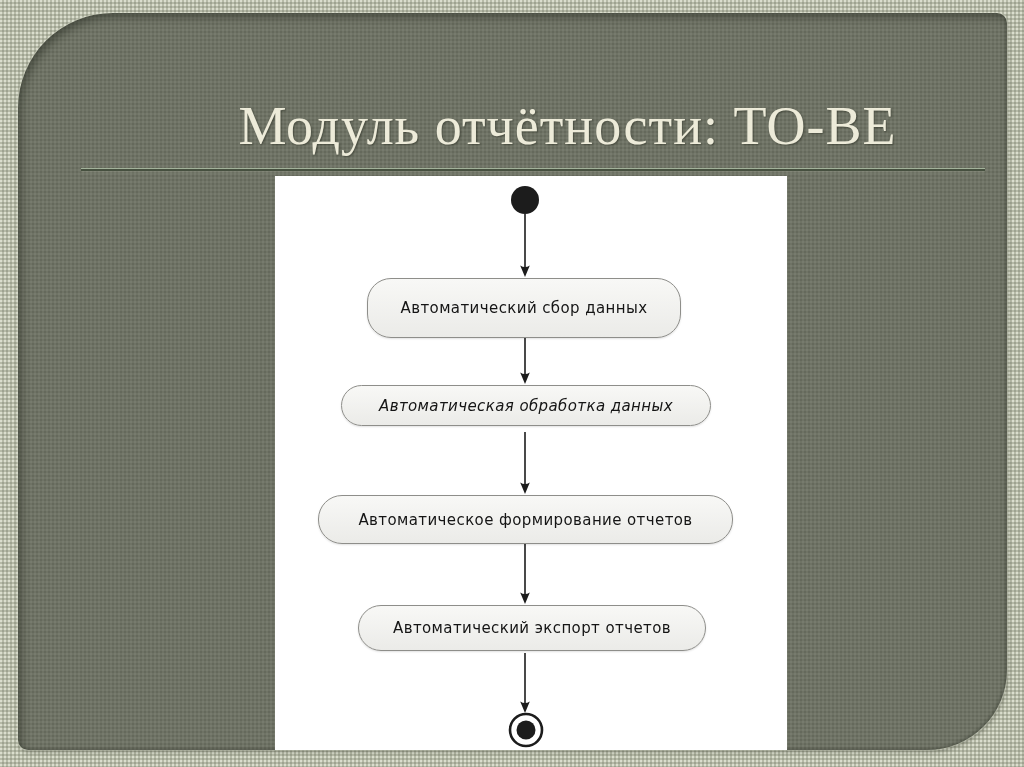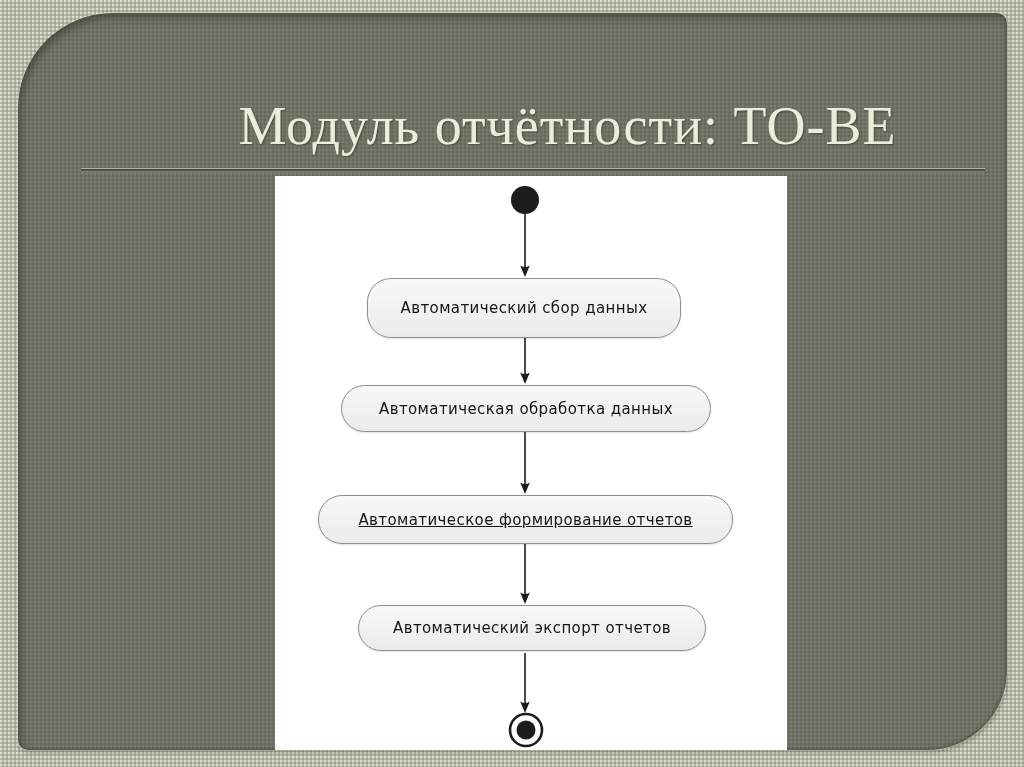--- a/index.html
+++ b/index.html
@@ -60,22 +60,22 @@
     border-radius:24px;
     background:linear-gradient(#f8f8f6,#ebebe8);
     color:#151515;
     font-family:"DejaVu Sans",sans-serif;
     font-size:15px;letter-spacing:0.4px;
     display:flex;align-items:center;justify-content:center;
     text-align:center;white-space:nowrap;
     box-shadow:0 1px 2px rgba(0,0,0,0.12);
   }
   .step1{left:92px;top:102px;width:314px;height:60px;}
-  .step2{left:66px;top:209px;width:370px;height:47px;}
-  .step3{left:43px;top:319px;width:415px;height:49px;text-decoration:underline;}
+  .step2{left:66px;top:209px;width:370px;height:41px;font-style:italic;}
+  .step3{left:43px;top:319px;width:415px;height:49px;}
   .step4{left:83px;top:429px;width:348px;height:46px;}
 </style>
 </head>
 <body>
 
 <div class="slide">
   <div class="panel">
     <div class="slide-title">Модуль отчётности: TO-BE</div>
     <div class="separator"></div>
 

